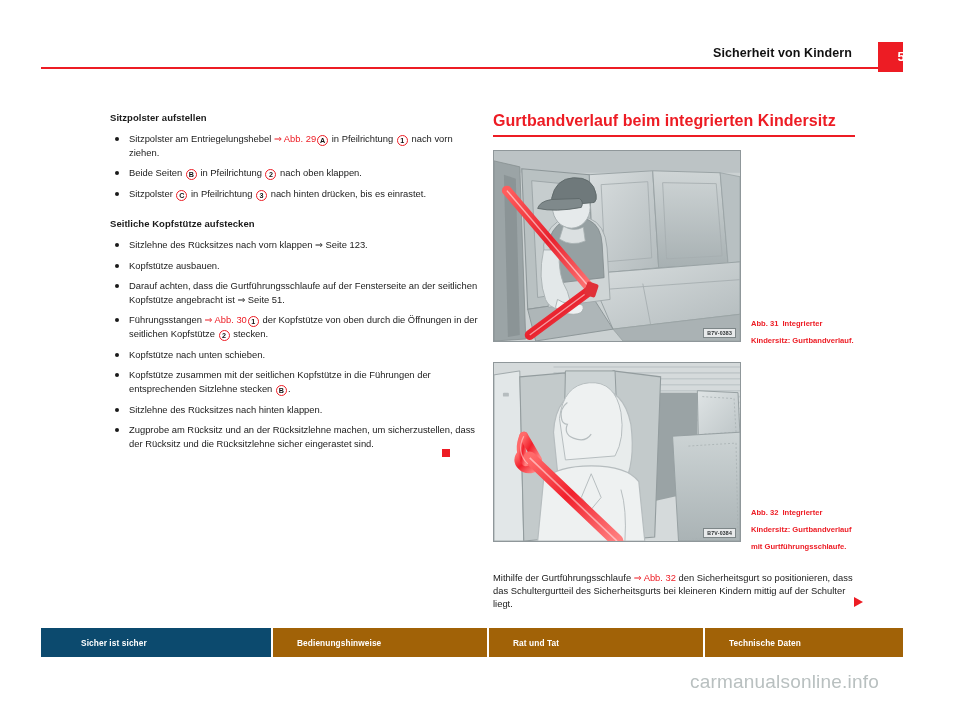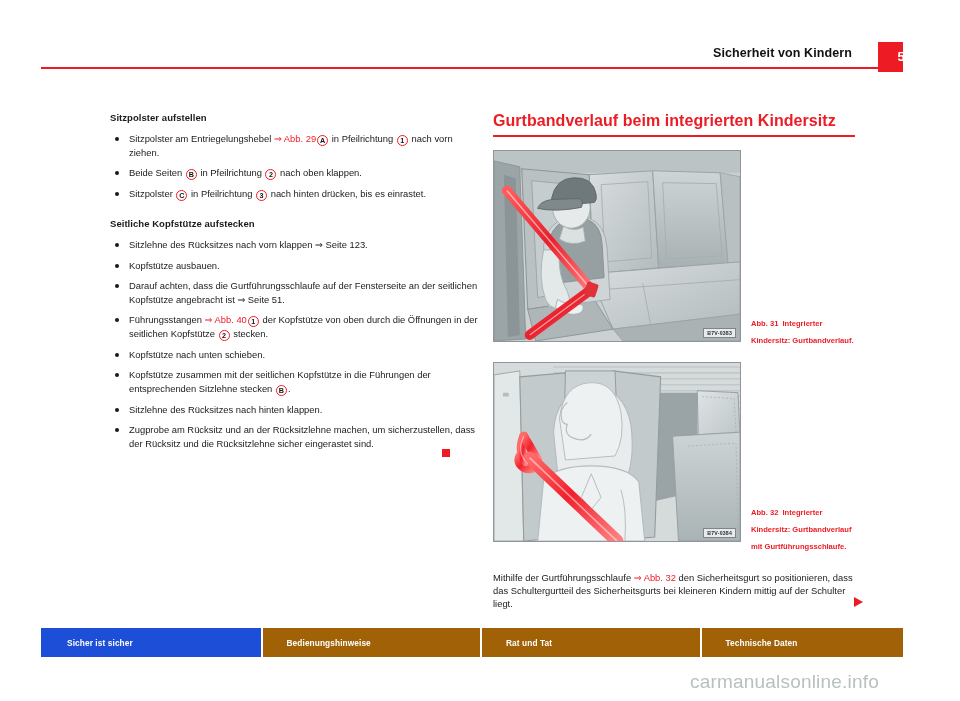--- a/index.html
+++ b/index.html
@@ -230,22 +230,22 @@
     background: #a16207;
     color: #ffffff;
     font-size: 8.3px;
     font-weight: bold;
     display: flex;
     align-items: center;
     padding-left: 24px;
     letter-spacing: 0.1px;
   }
   .tab.active {
-    background: #1d4ed8;
-    padding-left: 26px;
+    background: #0c4a6e;
+    padding-left: 40px;
   }
 
   
   .watermark {
     position: absolute;
     right: 24px;
     bottom: 8px;
     font-size: 19px;
     color: #b9c0c0;
     letter-spacing: 0.2px;
@@ -273,21 +273,21 @@
         <div class="bullet-item">Sitzpolster am Entriegelungshebel <span class="xref">⇒ Abb. 29</span><span class="marker">A</span> in Pfeilrichtung <span class="marker">1</span> nach vorn ziehen.</div>
         <div class="bullet-item">Beide Seiten <span class="marker">B</span> in Pfeilrichtung <span class="marker">2</span> nach oben klappen.</div>
         <div class="bullet-item">Sitzpolster <span class="marker">C</span> in Pfeilrichtung <span class="marker">3</span> nach hinten drücken, bis es einrastet.</div>
       </div>
     <div class="spacer-10"></div>
     <div class="sub-head">Seitliche Kopfstütze aufstecken</div>
     <div id="items2">
         <div class="bullet-item">Sitzlehne des Rücksitzes nach vorn klappen <span class="plain">⇒ Seite 123.</span></div>
         <div class="bullet-item">Kopfstütze ausbauen.</div>
         <div class="bullet-item">Darauf achten, dass die Gurtführungsschlaufe auf der Fensterseite an der seitlichen Kopfstütze angebracht ist <span class="plain">⇒ Seite 51.</span></div>
-        <div class="bullet-item">Führungsstangen <span class="xref">⇒ Abb. 40</span><span class="marker">1</span> der Kopfstütze von oben durch die Öffnungen in der seitlichen Kopfstütze <span class="marker">2</span> stecken.</div>
+        <div class="bullet-item">Führungsstangen <span class="xref">⇒ Abb. 30</span><span class="marker">1</span> der Kopfstütze von oben durch die Öffnungen in der seitlichen Kopfstütze <span class="marker">2</span> stecken.</div>
         <div class="bullet-item">Kopfstütze nach unten schieben.</div>
         <div class="bullet-item">Kopfstütze zusammen mit der seitlichen Kopfstütze in die Führungen der entsprechenden Sitzlehne stecken <span class="marker">B</span>.</div>
         <div class="bullet-item">Sitzlehne des Rücksitzes nach hinten klappen.</div>
         <div class="bullet-item">Zugprobe am Rücksitz und an der Rücksitzlehne machen, um sicherzustellen, dass der Rücksitz und die Rücksitzlehne sicher eingerastet sind.</div>
       </div>
     <div class="end-wrap">
       <span class="end-marker"><span class="end-square"></span></span>
     </div>
   </div>
 

